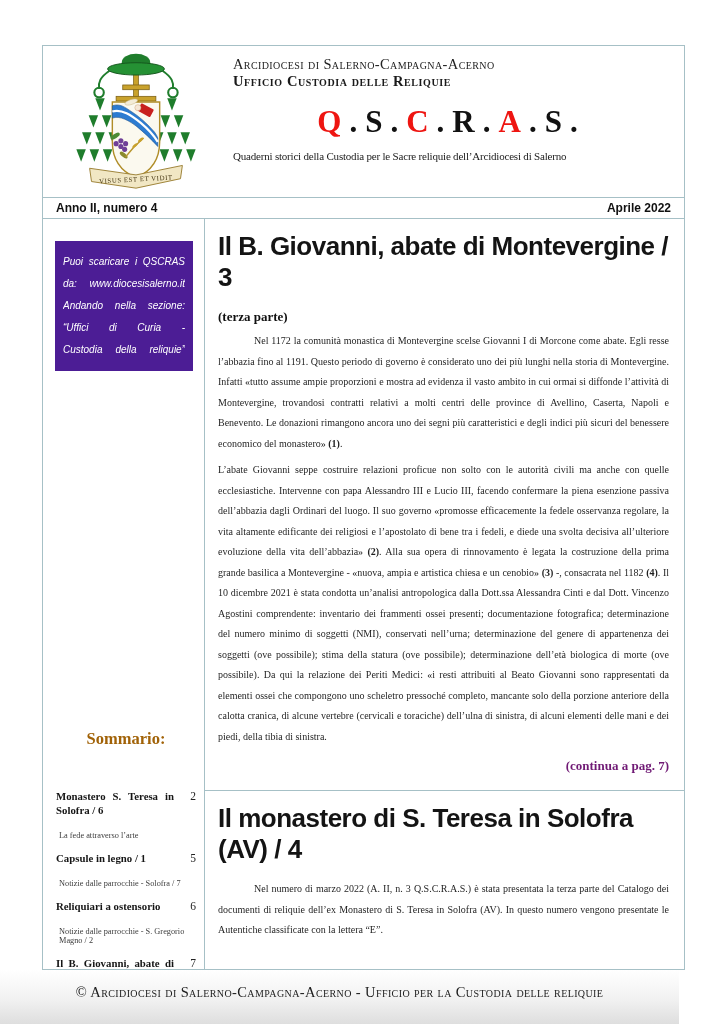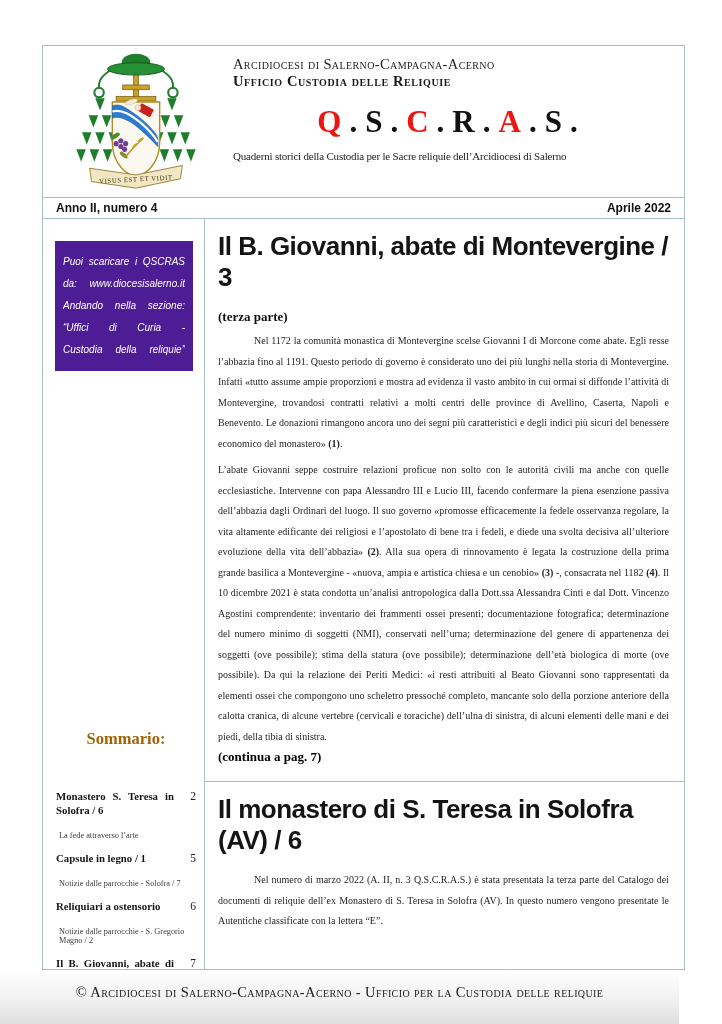--- a/index.html
+++ b/index.html
@@ -38,21 +38,21 @@
   .toc-title{flex:1;font-weight:bold;font-size:10.8px;line-height:14px;text-align:justify;padding-right:6px;color:#151515;}
   .toc-page{width:16px;text-align:right;font-size:11.5px;line-height:14px;color:#222;}
   .toc-note{font-size:8.3px;color:#3c3c3c;margin-top:14px;padding-left:3px;}
   
   .article-title{font-family:"Liberation Sans",sans-serif;font-weight:bold;font-size:26px;
                  letter-spacing:-0.5px;margin-top:12px;color:#141414;}
   .article-subtitle{text-align:left;font-weight:bold;font-size:13px;margin-top:16px;color:#111;}
   .para{font-size:10px;line-height:20.5px;text-align:justify;margin:6px 0 0 0;color:#1f1f1f;}
   .para.indent{text-indent:36px;}
   .para .b{font-weight:bold;}
-  .continuation{font-weight:bold;font-size:13px;margin-top:2px;color:#000000;}
+  .continuation{text-align:right;font-weight:bold;font-size:13px;margin-top:11px;color:#701a75;}
   .article-sep{border-top:1px solid #a6c0c6;margin:16px -15px 0 -13px;}
   
   .footer{position:absolute;left:0;top:970px;width:679px;height:54px;
           background:linear-gradient(180deg,#ffffff 0%,#f1f1f1 55%,#dedede 100%);
           text-align:center;box-sizing:border-box;padding-top:13px;}
   .footer-text{font-variant:small-caps;font-size:14.5px;letter-spacing:.4px;color:#1c1c1c;}
 </style>
 </head>
 <body>
 
@@ -199,21 +199,21 @@
         <div class="article-title">Il B. Giovanni, abate di Montevergine / 3</div>
         <div class="article-subtitle">(terza parte)</div>
         <p class="para indent"><span>Nel 1172 la comunità monastica di Montevergine scelse Giovanni I di Morcone come abate. Egli resse l’abbazia fino al 1191. Questo periodo di governo è considerato uno dei più lunghi nella storia di Montevergine. Infatti «tutto assume ampie proporzioni e mostra ad evidenza il vasto ambito in cui ormai si diffonde l’attività di Montevergine, trovandosi contratti relativi a molti centri delle province di Avellino, Caserta, Napoli e Benevento. Le donazioni rimangono ancora uno dei segni più caratteristici e degli indici più sicuri del benessere economico del monastero» </span><span class="b">(1)</span><span>.</span></p>
         <p class="para"><span>L’abate Giovanni seppe costruire relazioni proficue non solto con le autorità civili ma anche con quelle ecclesiastiche. Intervenne con papa Alessandro III e Lucio III, facendo confermare la piena esenzione passiva dell’abbazia dagli Ordinari del luogo. Il suo governo «promosse efficacemente la fedele osservanza regolare, la vita altamente edificante dei religiosi e l’apostolato di bene tra i fedeli, e diede una svolta decisiva all’ulteriore evoluzione della vita dell’abbazia» </span><span class="b">(2)</span><span>. Alla sua opera di rinnovamento è legata la costruzione della prima grande basilica a Montevergine -  «nuova, ampia e artistica chiesa e un cenobio» </span><span class="b">(3)</span><span> -, consacrata nel 1182 </span><span class="b">(4)</span><span>. Il 10 dicembre 2021 è stata condotta un’analisi antropologica dalla Dott.ssa Alessandra Cinti e dal Dott. Vincenzo Agostini comprendente: inventario dei frammenti ossei presenti; documentazione fotografica; determinazione del numero minimo di soggetti (NMI), conservati nell’urna; determinazione del genere di appartenenza dei soggetti (ove possibile); stima della statura (ove possibile); determinazione dell’età biologica di morte (ove possibile). Da qui la relazione dei Periti Medici: «i resti attribuiti al Beato Giovanni sono rappresentati da elementi ossei che compongono uno scheletro pressoché completo, mancante solo della porzione anteriore della calotta cranica, di alcune vertebre (cervicali e toraciche) dell’ulna di sinistra, di alcuni elementi delle mani e dei piedi, della tibia di sinistra.</span></p>
         <div class="continuation">(continua a pag. 7)</div>
       </div>
 
       <div class="article-sep"></div>
 
       <div>
-        <div class="article-title">Il monastero di S. Teresa in Solofra (AV) / 6</div>
+        <div class="article-title">Il monastero di S. Teresa in Solofra (AV) / 4</div>
         <p class="para indent" style="margin-top:14px;"><span>Nel numero di marzo 2022 (A. II, n. 3 Q.S.C.R.A.S.) è stata presentata la terza parte del Catalogo dei documenti di reliquie dell’ex Monastero di S. Teresa in Solofra (AV). In questo numero vengono presentate le Autentiche classificate con la lettera “E”.</span></p>
 
       </div>
     </div>
 
   </div>
 </div>
 
 <div class="footer">
   <span class="footer-text">© Arcidiocesi di Salerno-Campagna-Acerno - Ufficio per la Custodia delle reliquie</span>

